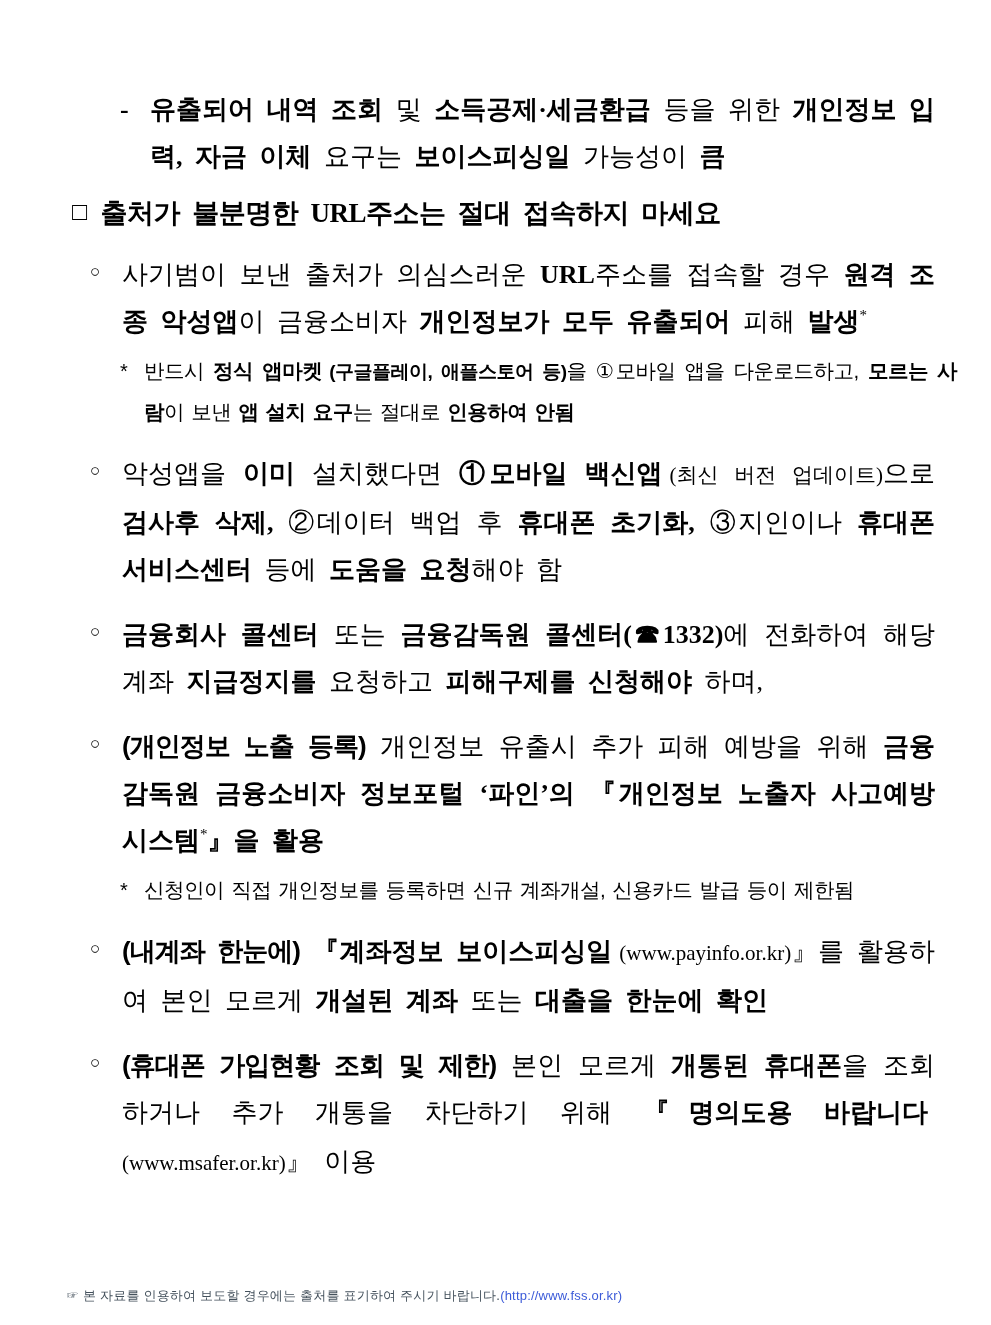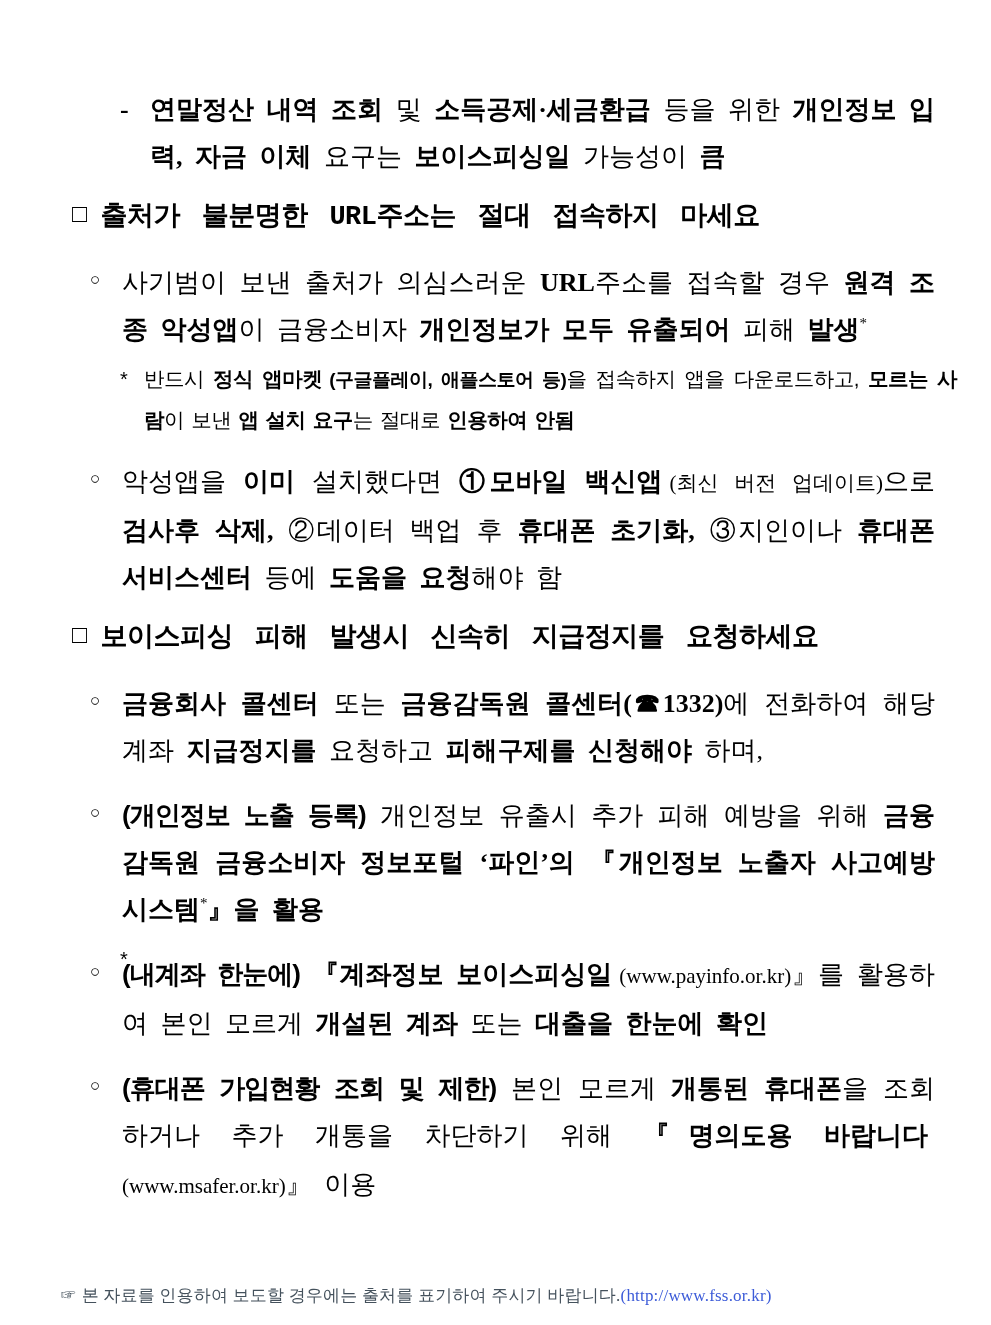--- a/index.html
+++ b/index.html
@@ -35,24 +35,24 @@
     word-spacing: 6px;
   }
   .dash > .bullet {
     position: absolute; left: 0; top: 0;
     font-weight: 700;
   }
 
   
   .h {
     margin: 14px 40px 0 72px;
-    font-family: Liberation Mono, monospace;
+    font-family: Liberation Serif, serif;
     font-weight: 700;
     font-size: 27px;
-    line-height: 47px;
+    line-height: 38px;
     letter-spacing: -0.5px;
     word-spacing: 6px;
   }
   .h > .bullet {
     font-weight: 400;
     font-size: 25px;
     margin-right: 14px;
     position: relative; top: -2px;
   }
 
@@ -84,40 +84,39 @@
   }
   .note > .bullet {
     position: absolute; left: 2px; top: 0;
     font-size: 20px;
   }
   .note .sm { font-size: 19px; }
 
   
   .footer {
     position: absolute;
-    top: 1283px; left: 60px; right: 30px;
+    top: 1283px; left: 66px; right: 30px;
     margin: 0;
-    font-family: Liberation Serif, serif;
-    font-size: 17px;
+    font-family: Liberation Sans, sans-serif;
+    font-size: 13px;
     line-height: 26px;
     color: #44515c;
     letter-spacing: 0.2px;
     white-space: nowrap;
   }
   .footer .url { color: #3c5bd8; }
 </style>
 </head>
 <body>
 
 <main id="doc">
-    <div class="blk dash"><span class="bullet">-</span><span class="run b">연말정산 내역 조회</span><span class="run"> 및 </span><span class="run b">소득공제·세금환급</span><span class="run"> 등을 위한 </span><span class="run b">개인정보 입력, 자금 이체</span><span class="run"> 요구는 </span><span class="run b">보이스피싱일</span><span class="run"> 가능성이 </span><span class="run b">큼</span></div>
+    <div class="blk dash"><span class="bullet">-</span><span class="run b">유출되어 내역 조회</span><span class="run"> 및 </span><span class="run b">소득공제·세금환급</span><span class="run"> 등을 위한 </span><span class="run b">개인정보 입력, 자금 이체</span><span class="run"> 요구는 </span><span class="run b">보이스피싱일</span><span class="run"> 가능성이 </span><span class="run b">큼</span></div>
     <div class="blk h"><span class="bullet">□</span><span class="run">출처가 불분명한 URL주소는 절대 접속하지 마세요</span></div>
     <div class="blk item"><span class="bullet">○</span><span class="run">사기범이 보낸 출처가 의심스러운 </span><span class="run b">URL</span><span class="run">주소를 접속할 경우 </span><span class="run b">원격 조종 악성앱</span><span class="run">이 금융소비자 </span><span class="run b">개인정보가 모두 유출되어</span><span class="run"> 피해 </span><span class="run b">발생</span><span class="run sup">*</span></div>
-    <div class="blk note"><span class="bullet">*</span><span class="run">반드시 </span><span class="run b">정식 앱마켓</span><span class="run b sm">(구글플레이, 애플스토어 등)</span><span class="run">을 접속하지 앱을 다운로드하고, </span><span class="run b">모르는 사람</span><span class="run">이 보낸 </span><span class="run b">앱 설치 요구</span><span class="run">는 절대로 </span><span class="run b">인용하여 안됨</span></div>
+    <div class="blk note"><span class="bullet">*</span><span class="run">반드시 </span><span class="run b">정식 앱마켓</span><span class="run b sm">(구글플레이, 애플스토어 등)</span><span class="run">을 ①모바일 앱을 다운로드하고, </span><span class="run b">모르는 사람</span><span class="run">이 보낸 </span><span class="run b">앱 설치 요구</span><span class="run">는 절대로 </span><span class="run b">인용하여 안됨</span></div>
     <div class="blk item"><span class="bullet">○</span><span class="run">악성앱을 </span><span class="run b">이미</span><span class="run"> 설치했다면 </span><span class="run b">①모바일 백신앱</span><span class="run sm">(최신 버전 업데이트)</span><span class="run">으로 </span><span class="run b">검사후 삭제,</span><span class="run"> ②데이터 백업 후 </span><span class="run b">휴대폰 초기화,</span><span class="run"> ③지인이나 </span><span class="run b">휴대폰 서비스센터</span><span class="run"> 등에 </span><span class="run b">도움을 요청</span><span class="run">해야 함</span></div>
-    <div class="blk h"><span class="bullet">□</span><span class="run">보이스피싱 피해 발생시 신속히 지급정지를 요청하세요</span></div>
     <div class="blk item"><span class="bullet">○</span><span class="run b">금융회사 콜센터</span><span class="run"> 또는 </span><span class="run b">금융감독원 콜센터</span><span class="run b">(☎1332)</span><span class="run">에 전화하여 해당 계좌 </span><span class="run b">지급정지를</span><span class="run"> 요청하고 </span><span class="run b">피해구제를</span><span class="run"> </span><span class="run b">신청해야</span><span class="run"> 하며,</span></div>
     <div class="blk item"><span class="bullet">○</span><span class="run b sans">(개인정보 노출 등록)</span><span class="run"> 개인정보 유출시 추가 피해 예방을 위해 </span><span class="run b">금융감독원 금융소비자 정보포털 ‘파인’의 『개인정보 노출자 사고예방 시스템</span><span class="run sup">*</span><span class="run b">』을 활용</span></div>
-    <div class="blk note"><span class="bullet">*</span></div>
+    <div class="blk note"><span class="bullet">*</span><span class="run">신청인이 직접 개인정보를 등록하면 신규 계좌개설, 신용카드 발급 등이 제한됨</span></div>
     <div class="blk item"><span class="bullet">○</span><span class="run b sans">(내계좌 한눈에)</span><span class="run"> </span><span class="run b">『계좌정보 보이스피싱일</span><span class="run sm">(www.payinfo.or.kr)</span><span class="run">』를 활용하여 본인 모르게 </span><span class="run b">개설된 계좌</span><span class="run"> 또는 </span><span class="run b">대출을 한눈에 확인</span></div>
     <div class="blk item"><span class="bullet">○</span><span class="run b sans">(휴대폰 가입현황 조회 및 제한)</span><span class="run"> 본인 모르게 </span><span class="run b">개통된 휴대폰</span><span class="run">을 조회하거나 추가 개통을 차단하기 위해 </span><span class="run b">『명의도용 바랍니다</span><span class="run sm"> (www.msafer.or.kr)</span><span class="run">』 이용</span></div>
     <div class="blk footer"><span class="run">☞ </span><span class="run">본 자료를 인용하여 보도할 경우에는 출처를 표기하여 주시기 바랍니다.</span><span class="run url">(http://www.fss.or.kr)</span></div>
   </main>
 
 </body></html>

